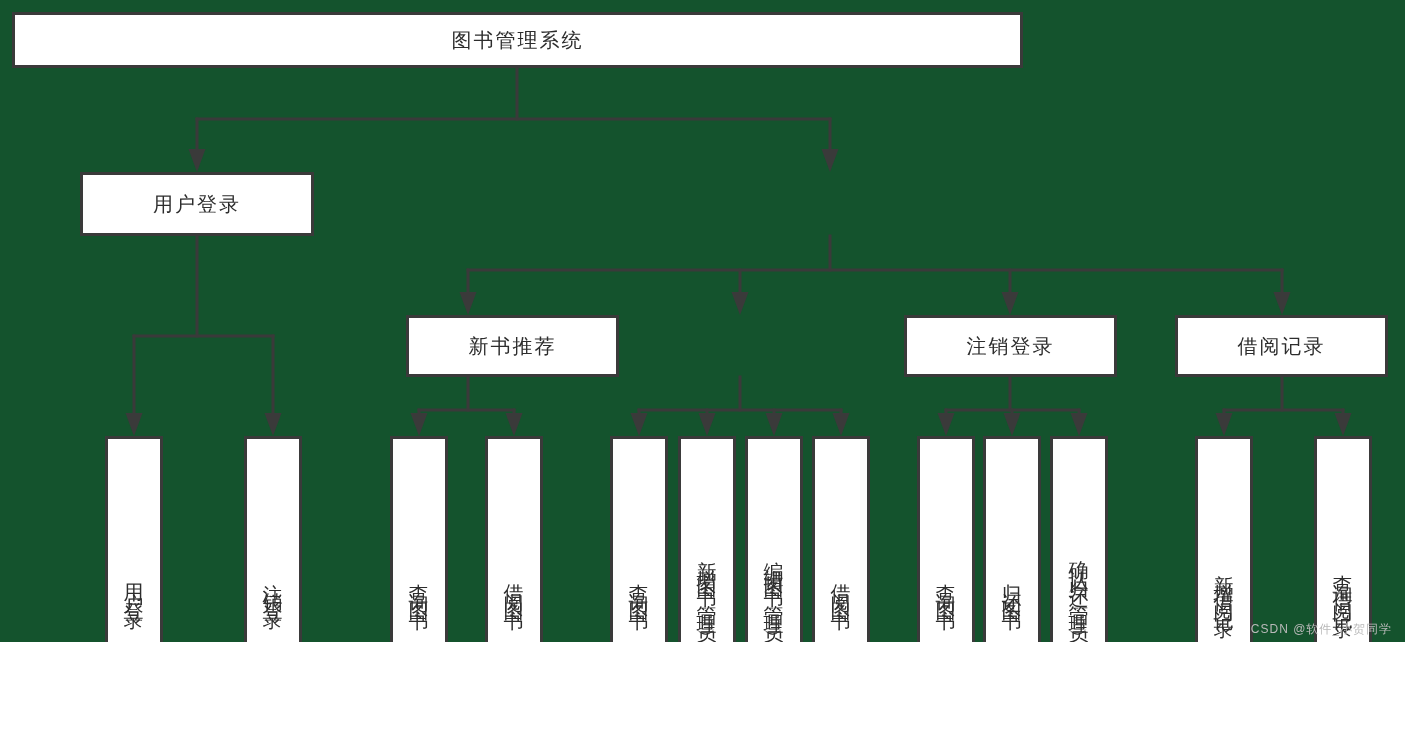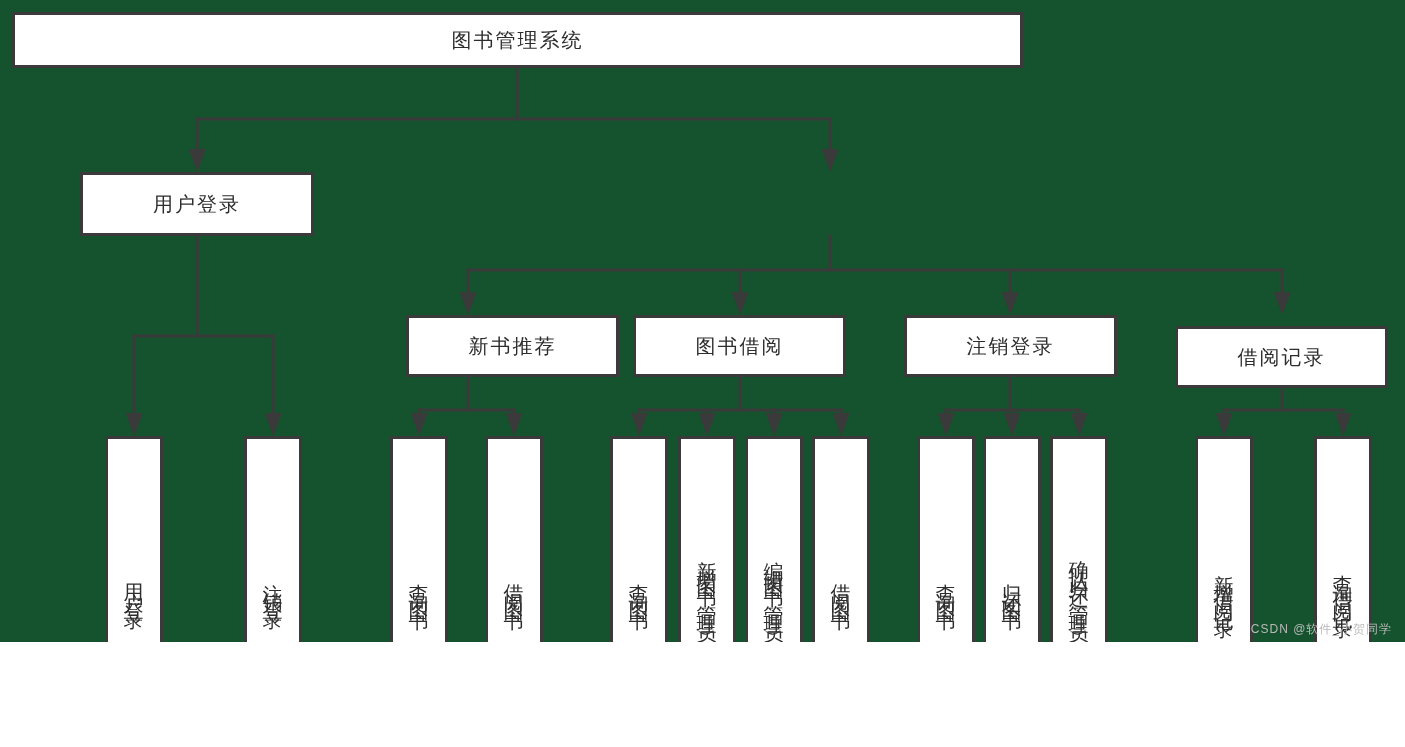--- a/index.html
+++ b/index.html
@@ -130,23 +130,22 @@
       <line x1="1343" y1="410" x2="1343" y2="414"></line>
       <polygon points="1334.5,413 1351.5,413 1343,436" stroke="none"></polygon>
     </g>
   </svg>
 
   <div class="box h" style="left:12px; top:12px; width:1011px; height:56px;">图书管理系统</div>
 
   <div class="box h" style="left:80px; top:172px; width:234px; height:64px;">用户登录</div>
 
   <div class="box h" style="left:378px; top:315px; width:213px; height:62px;margin-left:28px;">新书推荐</div>
-  <div class="box h" style="left:633px; top:315px; width:213px; height:62px;">图书借阅</div>
   <div class="box h" style="left:904px; top:315px; width:213px; height:62px;">注销登录</div>
-  <div class="box h" style="left:1175px; top:326px; width:213px; height:62px;">借阅记录</div>
+  <div class="box h" style="left:1175px; top:315px; width:213px; height:62px;">借阅记录</div>
 
   <div class="box v" style="left:105px; top:436px; width:58px; height:299px;">
     <span class="vtext">用户登录</span>
   </div>
   <div class="box v" style="left:244px; top:436px; width:58px; height:299px;">
     <span class="vtext">注销登录</span>
   </div>
 
   <div class="box v" style="left:390px; top:436px; width:58px; height:299px;">
     <span class="vtext">查询图书</span>

